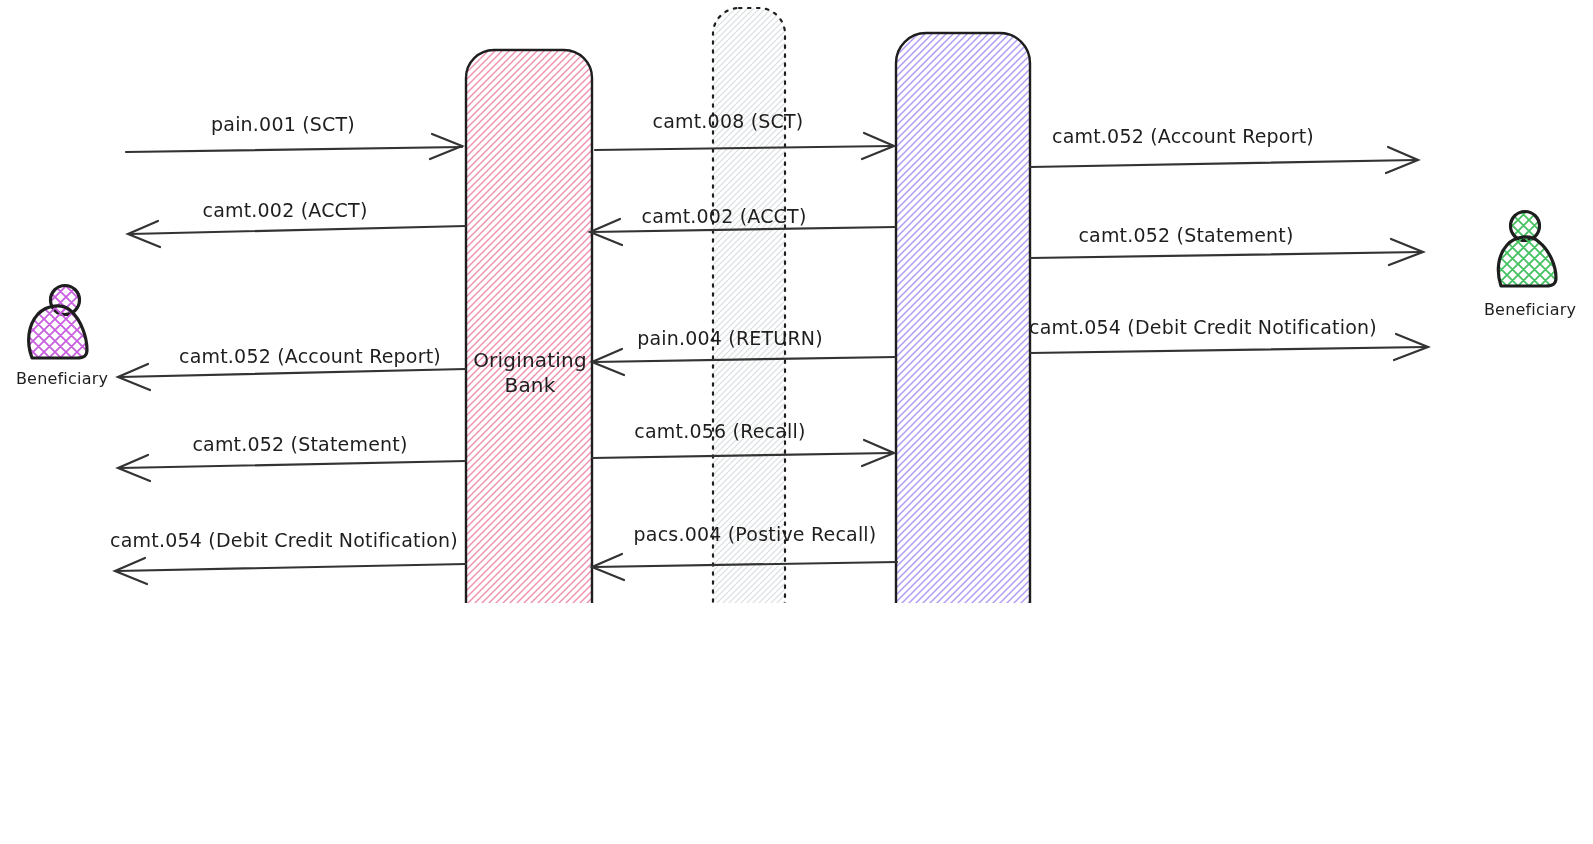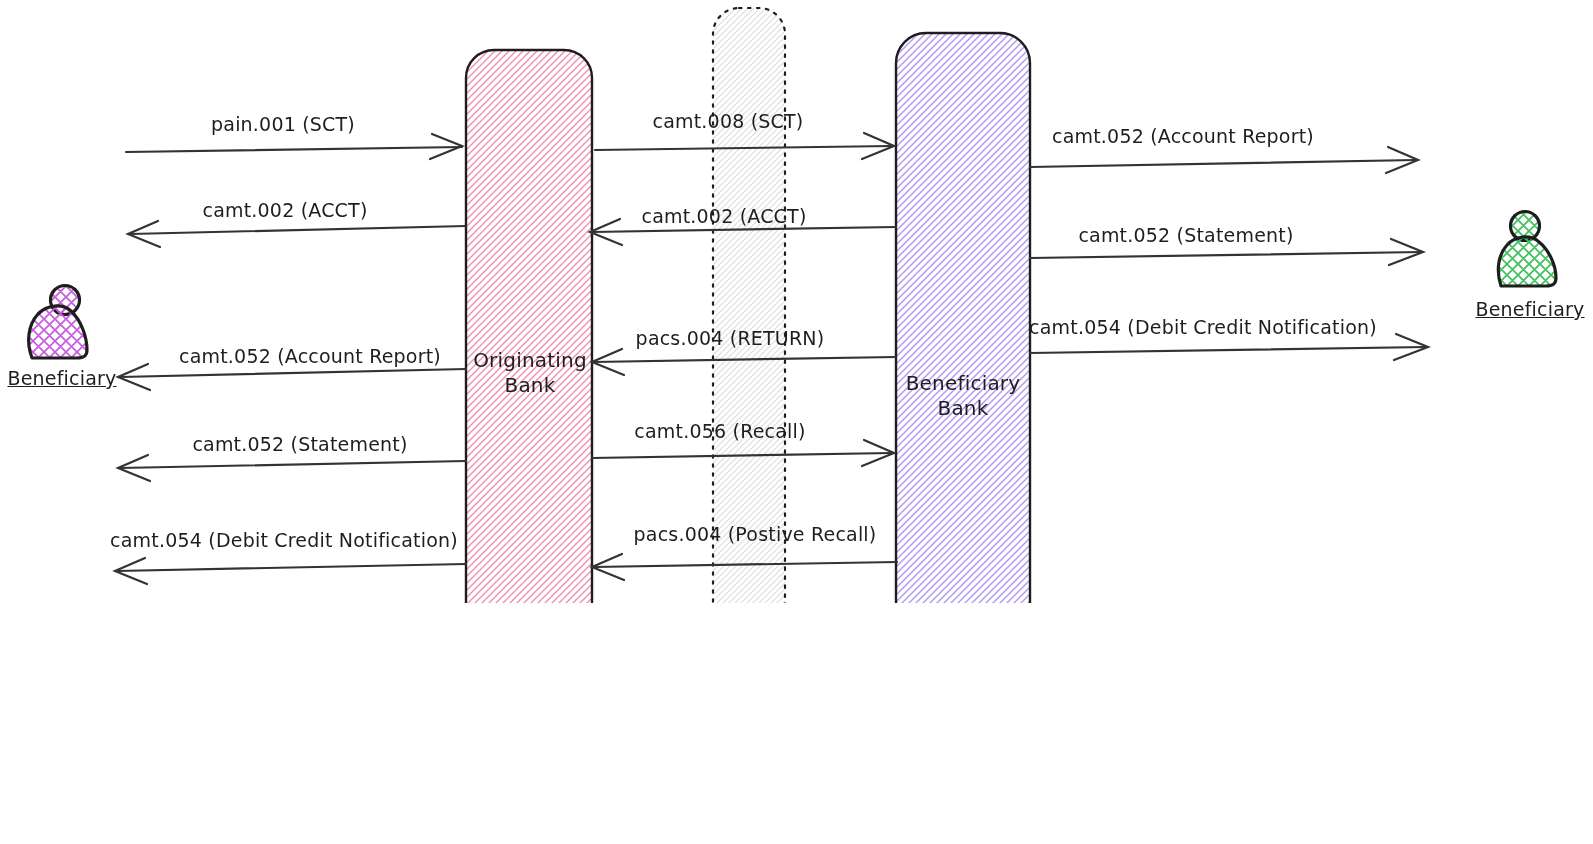--- a/index.html
+++ b/index.html
@@ -5,21 +5,21 @@
   html,body{margin:0;padding:0;background:#fff;}
   .canvas{
     position:relative;width:1593px;height:603px;background:#ffffff;
     font-family:"DejaVu Sans",sans-serif;color:#1e1e1e;overflow:hidden;
   }
   .layer{position:absolute;left:0;top:0;}
   .lbl{position:absolute;transform:translate(-50%,-50%);white-space:nowrap;
        font-size:19px;letter-spacing:.2px;color:#1e1e1e;}
   .msg{font-size:19px;}
   .bank-lbl{font-size:20px;white-space:normal;text-align:center;line-height:1.25;}
-  .actor-lbl{font-size:19px;text-decoration:underline;}
+  .actor-lbl{font-size:16px;}
   .csm-lbl{font-size:18px;}
 </style>
 </head>
 <body>
 
 <div class="canvas">
 
   <svg class="layer" width="1593" height="844" viewBox="0 0 1593 844">
     <defs>
       <pattern id="hp" patternUnits="userSpaceOnUse" width="7" height="7">
@@ -125,28 +125,27 @@
   </svg>
 
   <div class="lbl msg" style="left:283px;top:124px">pain.001 (SCT)</div>
   <div class="lbl msg" style="left:285px;top:210px">camt.002 (ACCT)</div>
   <div class="lbl msg" style="left:310px;top:356px">camt.052 (Account Report)</div>
   <div class="lbl msg" style="left:300px;top:444px">camt.052 (Statement)</div>
   <div class="lbl msg" style="left:284px;top:540px">camt.054 (Debit Credit Notification)</div>
 
   <div class="lbl msg" style="left:728px;top:121px">camt.008 (SCT)</div>
   <div class="lbl msg" style="left:724px;top:216px">camt.002 (ACCT)</div>
-  <div class="lbl msg" style="left:730px;top:338px">pacs.004 (RETURN)</div>
+  <div class="lbl msg" style="left:730px;top:338px">pain.004 (RETURN)</div>
   <div class="lbl msg" style="left:720px;top:431px">camt.056 (Recall)</div>
   <div class="lbl msg" style="left:755px;top:534px">pacs.004 (Postive Recall)</div>
 
   <div class="lbl msg" style="left:1183px;top:136px">camt.052 (Account Report)</div>
   <div class="lbl msg" style="left:1186px;top:235px">camt.052 (Statement)</div>
   <div class="lbl msg" style="left:1203px;top:327px">camt.054 (Debit Credit Notification)</div>
 
   <div class="lbl bank-lbl" style="left:530px;top:373px;width:122px">Originating Bank</div>
-  <div class="lbl bank-lbl" style="left:963px;top:396px;width:130px">Beneficiary Bank</div>
   <div class="lbl csm-lbl" style="left:750px;top:796px">CSM</div>
 
   <div class="lbl actor-lbl" style="left:62px;top:378px">Beneficiary</div>
   <div class="lbl actor-lbl" style="left:1530px;top:309px">Beneficiary</div>
 
 </div>
 
 </body></html>

